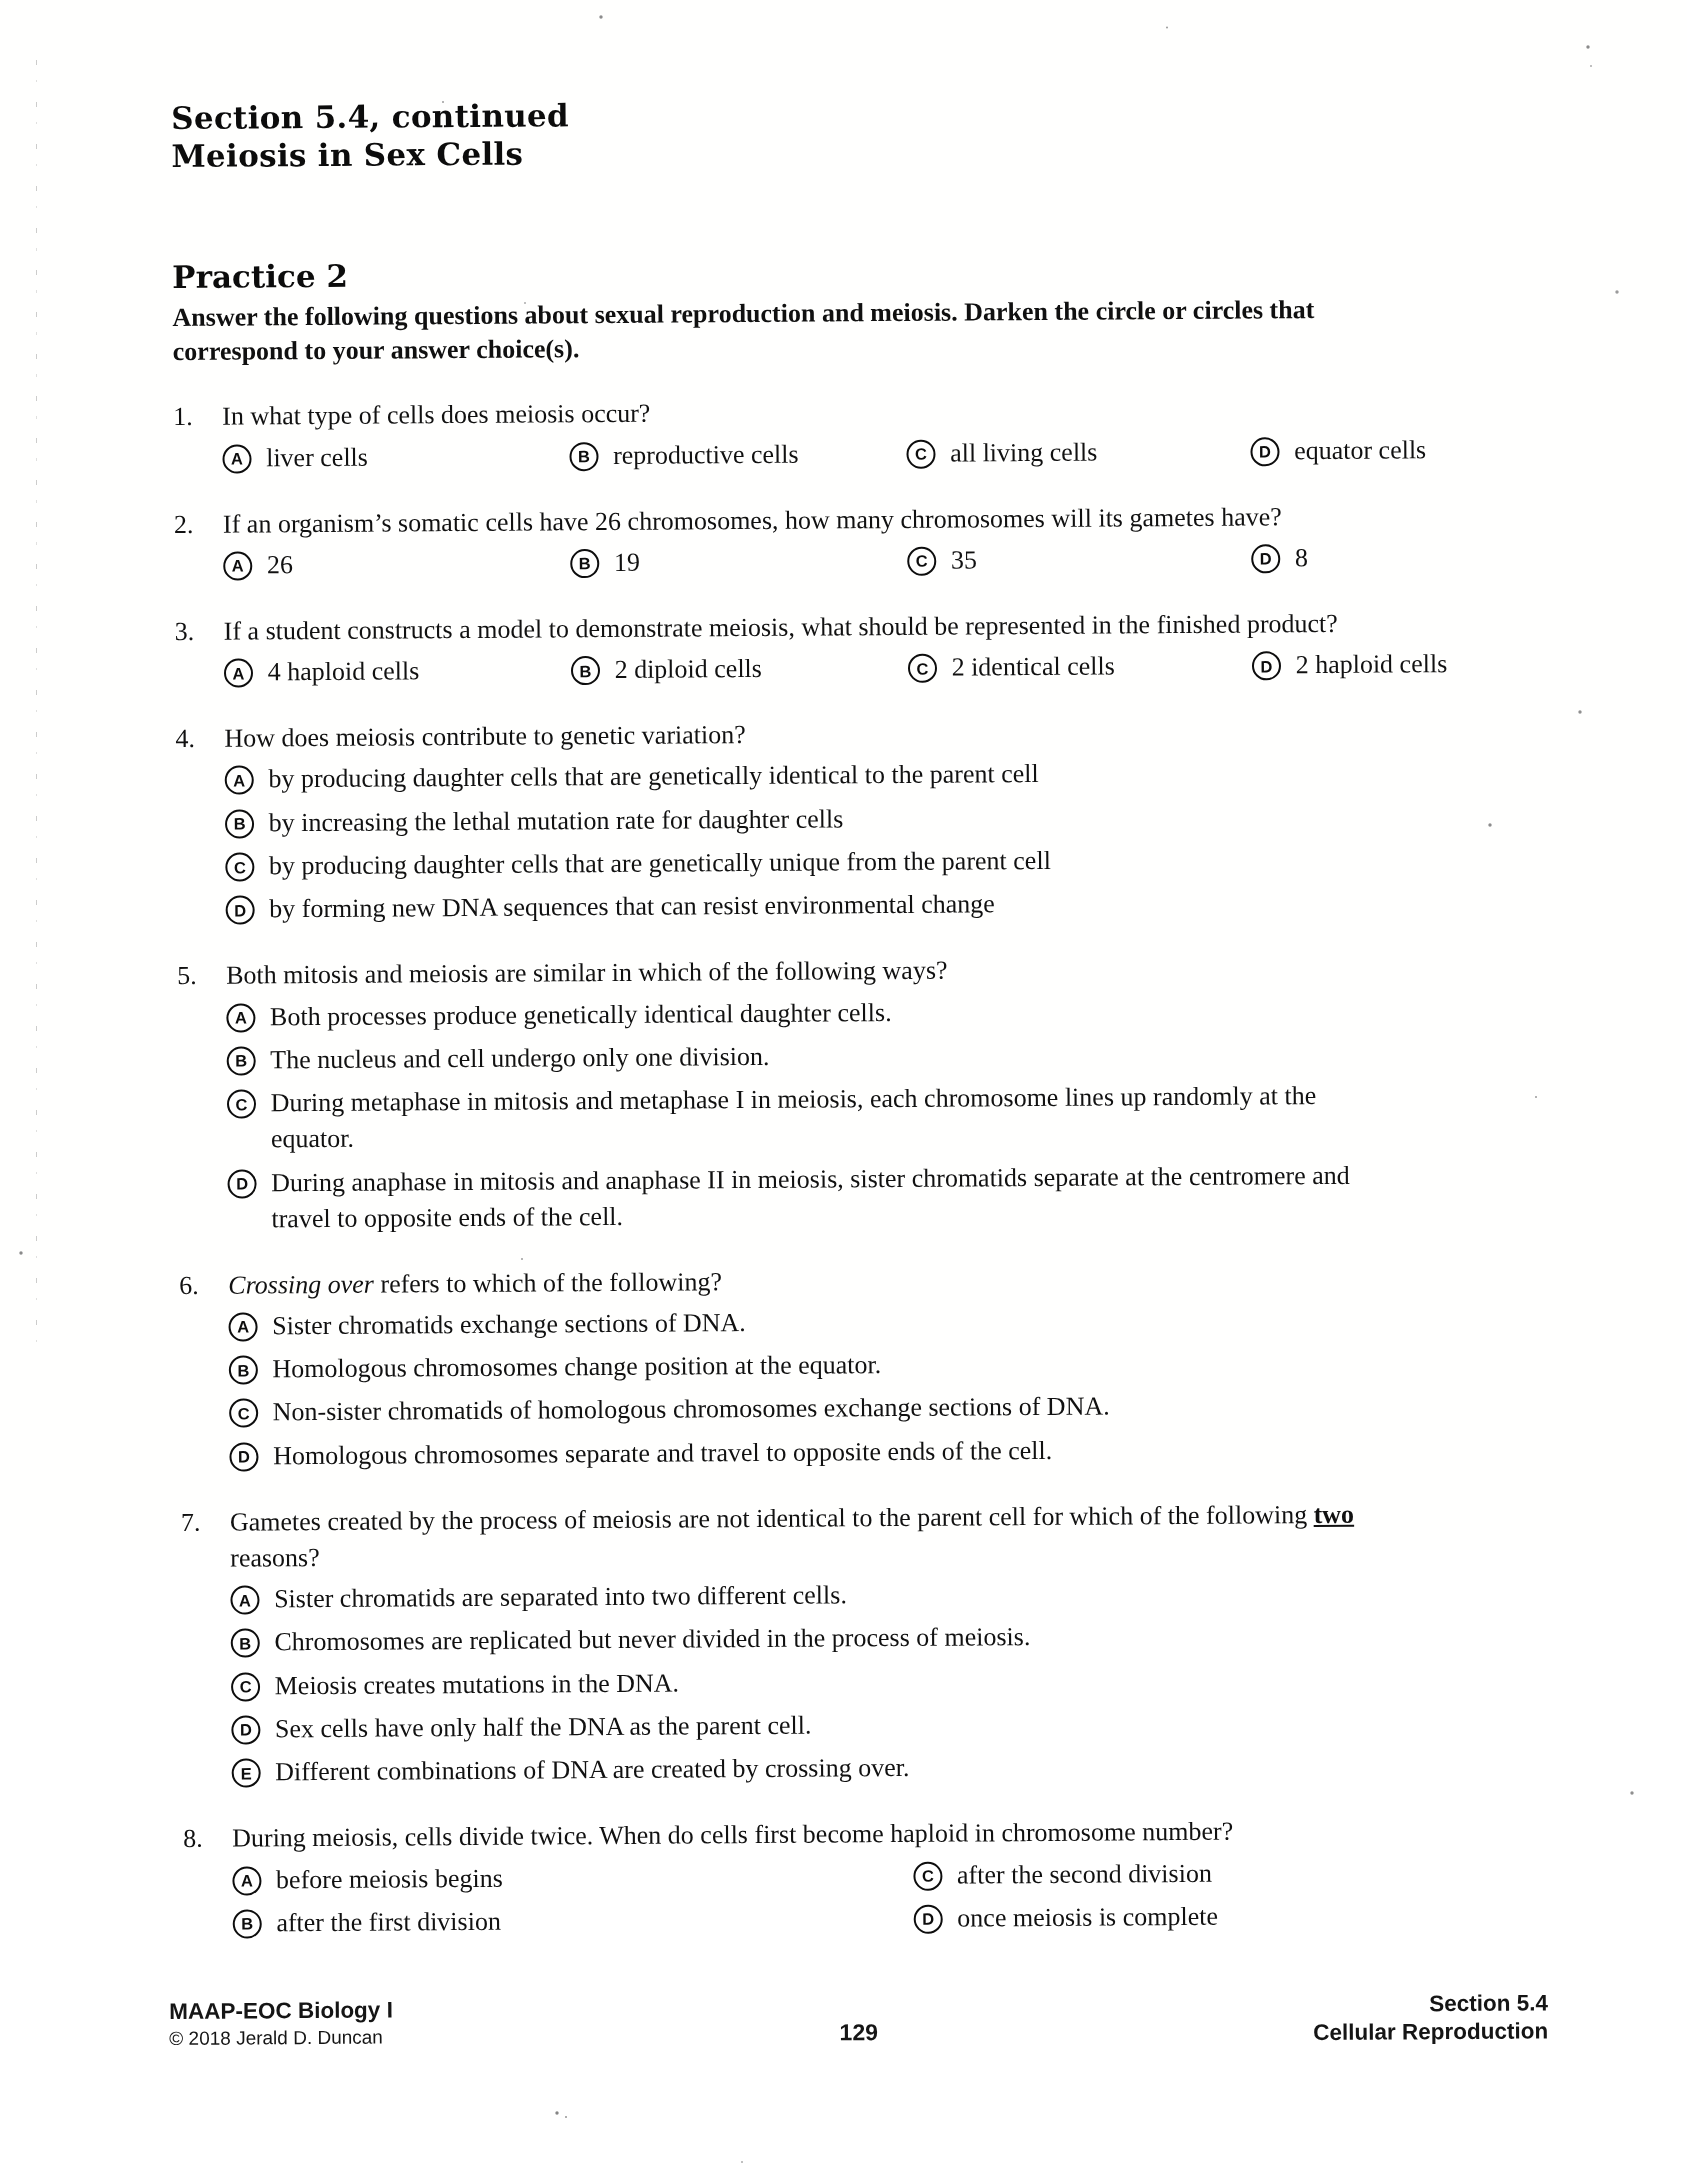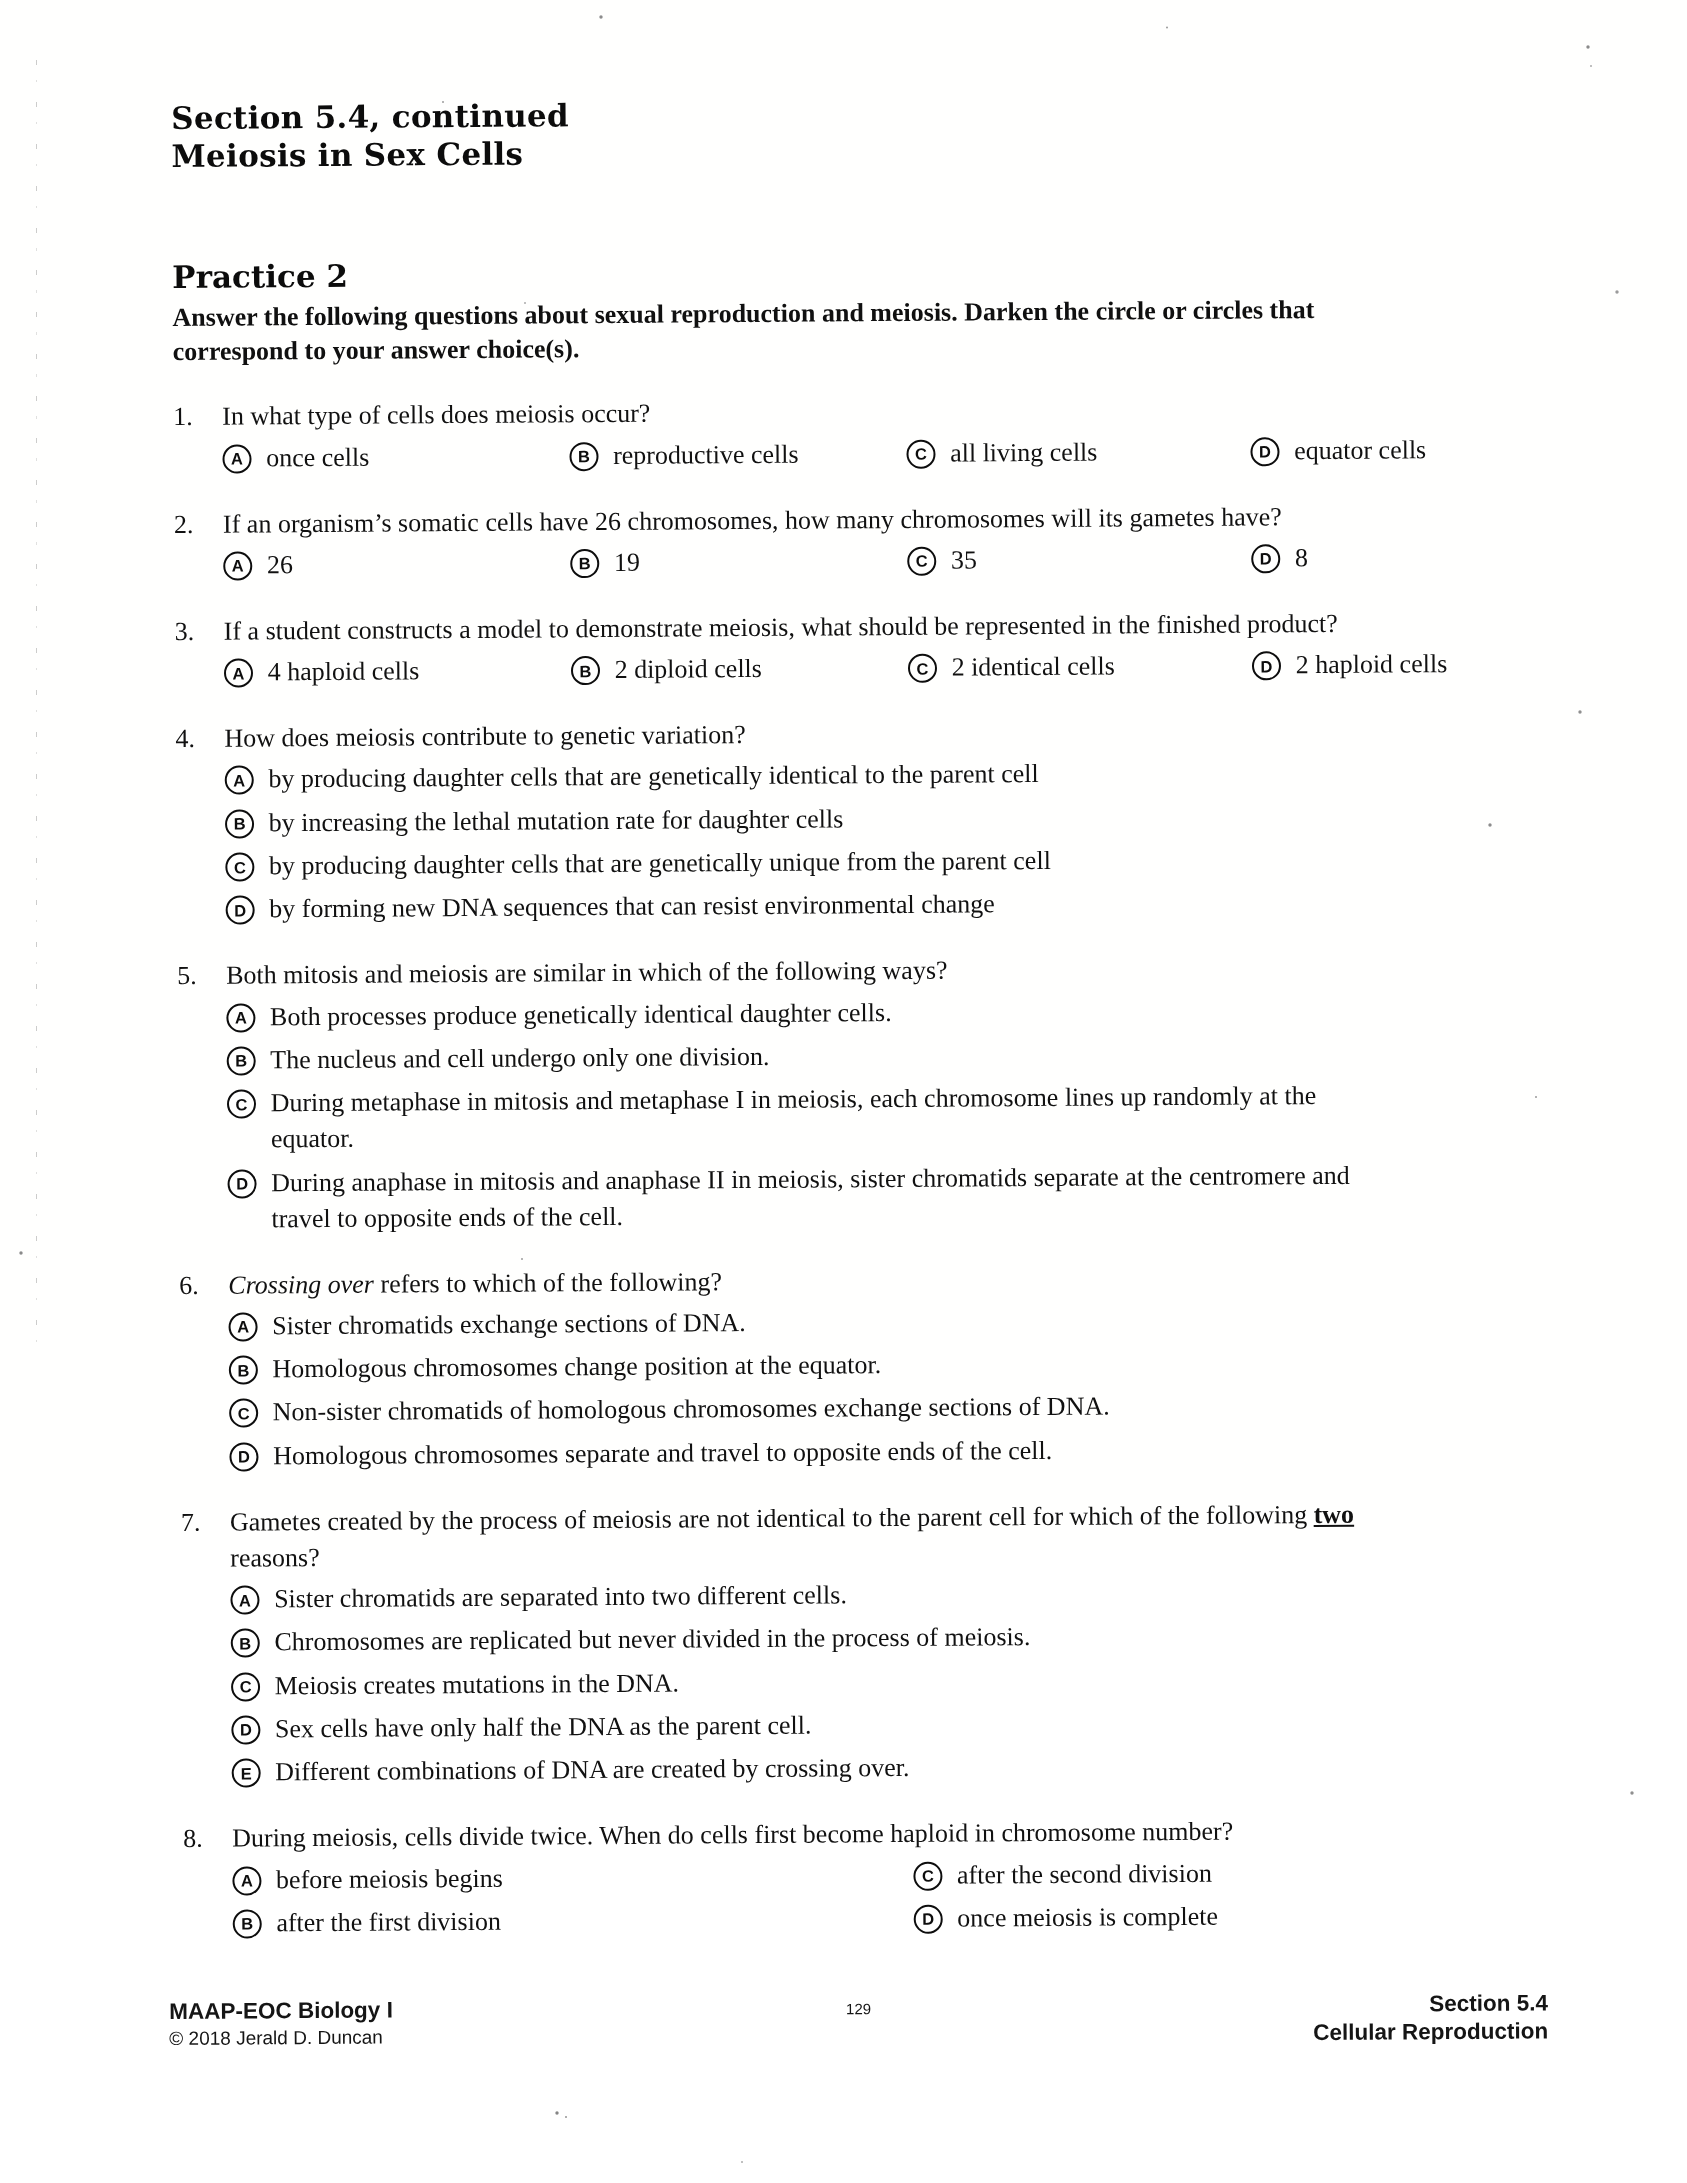--- a/index.html
+++ b/index.html
@@ -89,21 +89,21 @@
   .footer {
     position: absolute; left: 169px; right: 139px; top: 1999px;
     display: flex; justify-content: space-between; align-items: flex-start;
     transform: rotate(-0.4deg); transform-origin: top left;
     font-family: "Liberation Sans", "DejaVu Sans", sans-serif; color: #151515;
   }
   .f-left .l1 { font-weight: 700; font-size: 22.5px; line-height: 26.5px; }
   .f-left .l2 { font-weight: 400; font-size: 19px; line-height: 25px; }
   .f-page {
     position: absolute; left: 50%; transform: translateX(-50%);
-    top: 6px; font-size: 15px; font-weight: 400;
+    top: 25px; font-size: 23px; font-weight: 700;
   }
   .f-right { text-align: right; font-weight: 700; font-size: 22.5px; line-height: 28px; }
 </style>
 </head>
 <body>
 
 <div class="sheet">
   <div class="edge-line"></div>
   <div class="speckles"></div>
 
@@ -121,21 +121,21 @@
       <div>correspond to your answer choice(s).</div>
     </div>
 
     <div class="q">
       <div class="qnum">1.</div>
       <div class="qbody">
         <div class="stem">In what type of cells does meiosis occur?</div>
         <div class="opts-row">
           <div class="opt">
             <span class="circ">A</span>
-            <span class="otext">once cells</span>
+            <span class="otext">liver cells</span>
           </div>
           <div class="opt">
             <span class="circ">B</span>
             <span class="otext">reproductive cells</span>
           </div>
           <div class="opt">
             <span class="circ">C</span>
             <span class="otext">all living cells</span>
           </div>
           <div class="opt">

